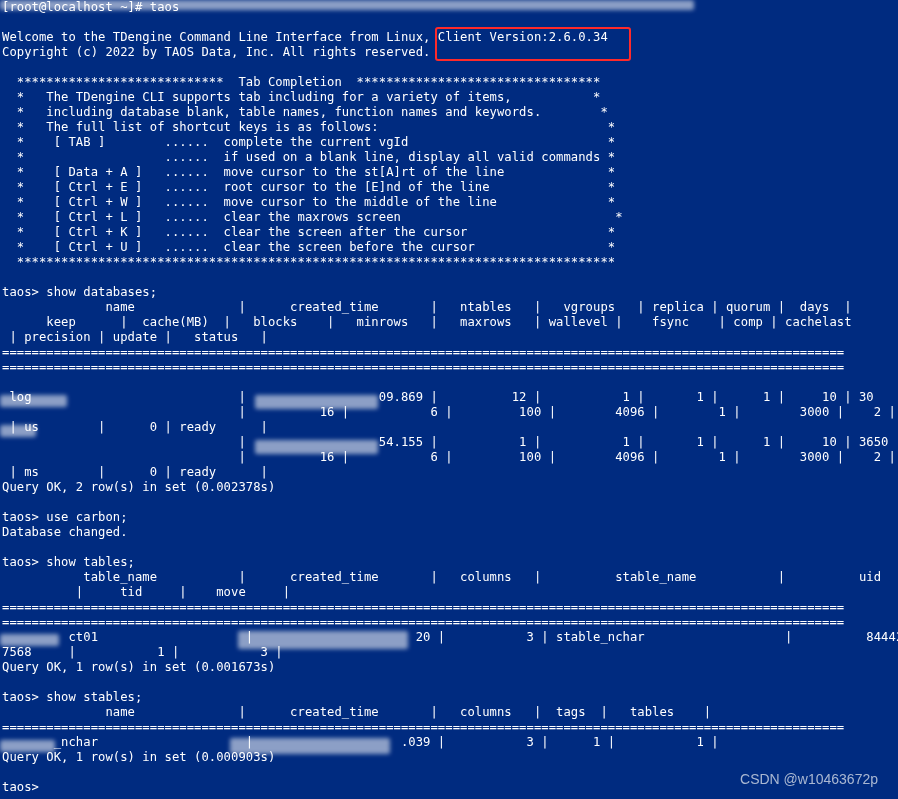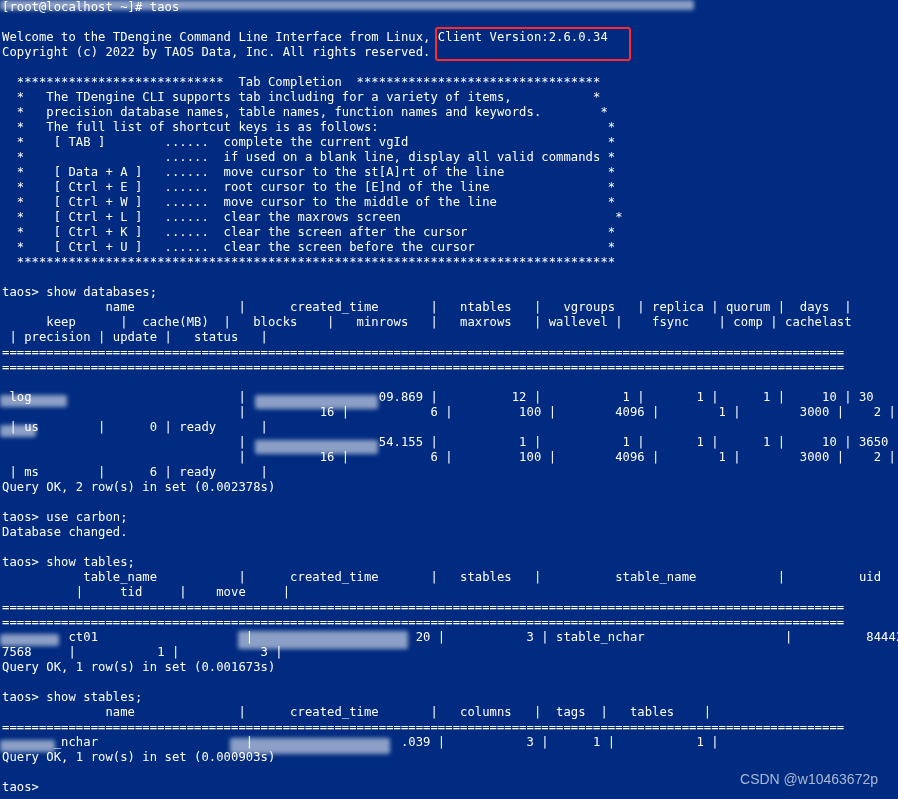--- a/index.html
+++ b/index.html
@@ -49,21 +49,21 @@
 </head>
 <body>
 
 <pre class="term"><span>[root@localhost ~]# taos</span>
 
 <span>Welcome to the TDengine Command Line Interface from Linux, Client Version:2.6.0.34</span>
 <span>Copyright (c) 2022 by TAOS Data, Inc. All rights reserved.</span>
 
 <span>  ****************************  Tab Completion  *********************************</span>
 <span>  *   The TDengine CLI supports tab including for a variety of items,           *</span>
-<span>  *   precision database names, table names, function names and keywords.        *</span>
+<span>  *   including database blank, table names, function names and keywords.        *</span>
 <span>  *   The full list of shortcut keys is as follows:                               *</span>
 <span>  *    [ TAB ]        ......  complete the current vgId                           *</span>
 <span>  *                   ......  if used on a blank line, display all valid commands *</span>
 <span>  *    [ Data + A ]   ......  move cursor to the st[A]rt of the line              *</span>
 <span>  *    [ Ctrl + E ]   ......  root cursor to the [E]nd of the line                *</span>
 <span>  *    [ Ctrl + W ]   ......  move cursor to the middle of the line               *</span>
 <span>  *    [ Ctrl + L ]   ......  clear the maxrows screen                             *</span>
 <span>  *    [ Ctrl + K ]   ......  clear the screen after the cursor                   *</span>
 <span>  *    [ Ctrl + U ]   ......  clear the screen before the cursor                  *</span>
 <span>  *********************************************************************************</span>
@@ -73,28 +73,28 @@
 <span>      keep      |  cache(MB)  |   blocks    |   minrows   |   maxrows   | wallevel |    fsync    | comp | cachelast</span>
 <span> | precision | update |   status   |</span>
 <span>==================================================================================================================</span>
 <span>==================================================================================================================</span>
 
 <span> log                            |                  09.869 |          12 |           1 |       1 |      1 |     10 | 30</span>
 <span>                                |          16 |           6 |         100 |        4096 |        1 |        3000 |    2 |         0</span>
 <span> | us        |      0 | ready      |</span>
 <span>                                |                  54.155 |           1 |           1 |       1 |      1 |     10 | 3650</span>
 <span>                                |          16 |           6 |         100 |        4096 |        1 |        3000 |    2 |         0</span>
-<span> | ms        |      6 | ready      |</span>
+<span> | ms        |      0 | ready      |</span>
 <span>Query OK, 2 row(s) in set (0.002378s)</span>
 
 <span>taos&gt; use carbon;</span>
 <span>Database changed.</span>
 
 <span>taos&gt; show tables;</span>
-<span>           table_name           |      created_time       |   stables   |          stable_name           |          uid</span>
+<span>           table_name           |      created_time       |   columns   |          stable_name           |          uid</span>
 <span>          |     tid     |    move     |</span>
 <span>==================================================================================================================</span>
 <span>==================================================================================================================</span>
 <span>         ct01                    |                      20 |           3 | stable_nchar                   |          84442494691</span>
 <span>7568     |           1 |           3 |</span>
 <span>Query OK, 1 row(s) in set (0.001673s)</span>
 
 <span>taos&gt; show stables;</span>
 <span>              name              |      created_time       |   columns   |  tags  |   tables    |</span>
 <span>==================================================================================================================</span>

